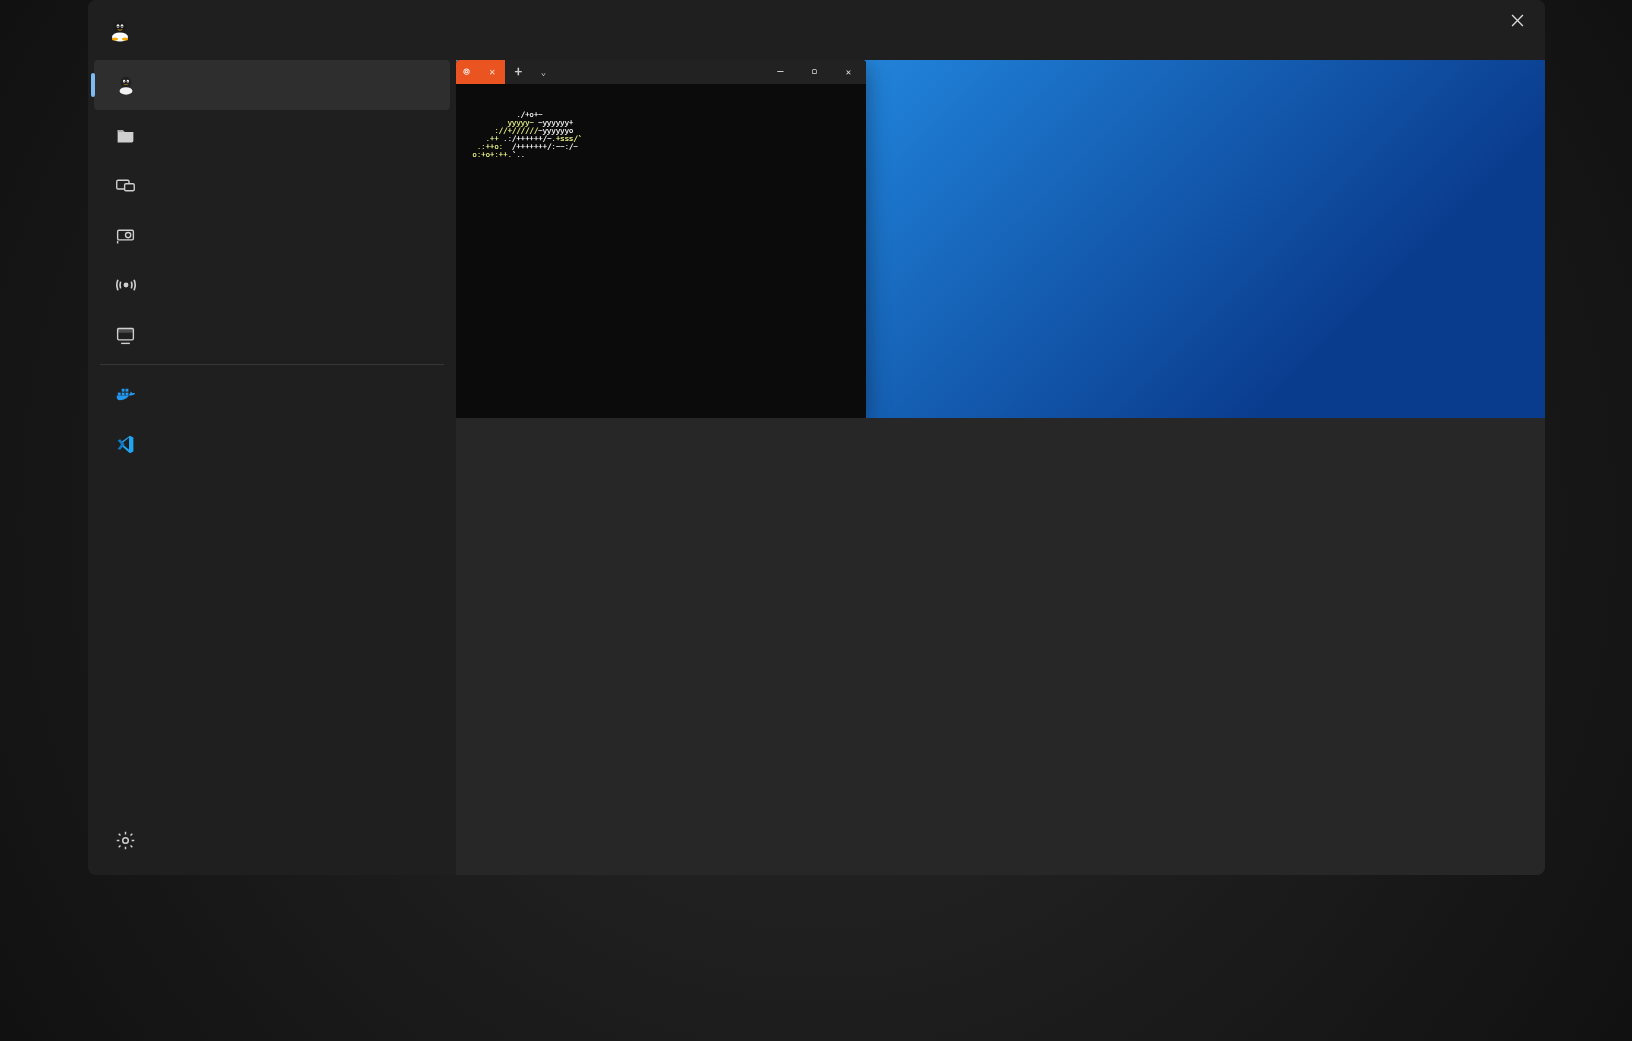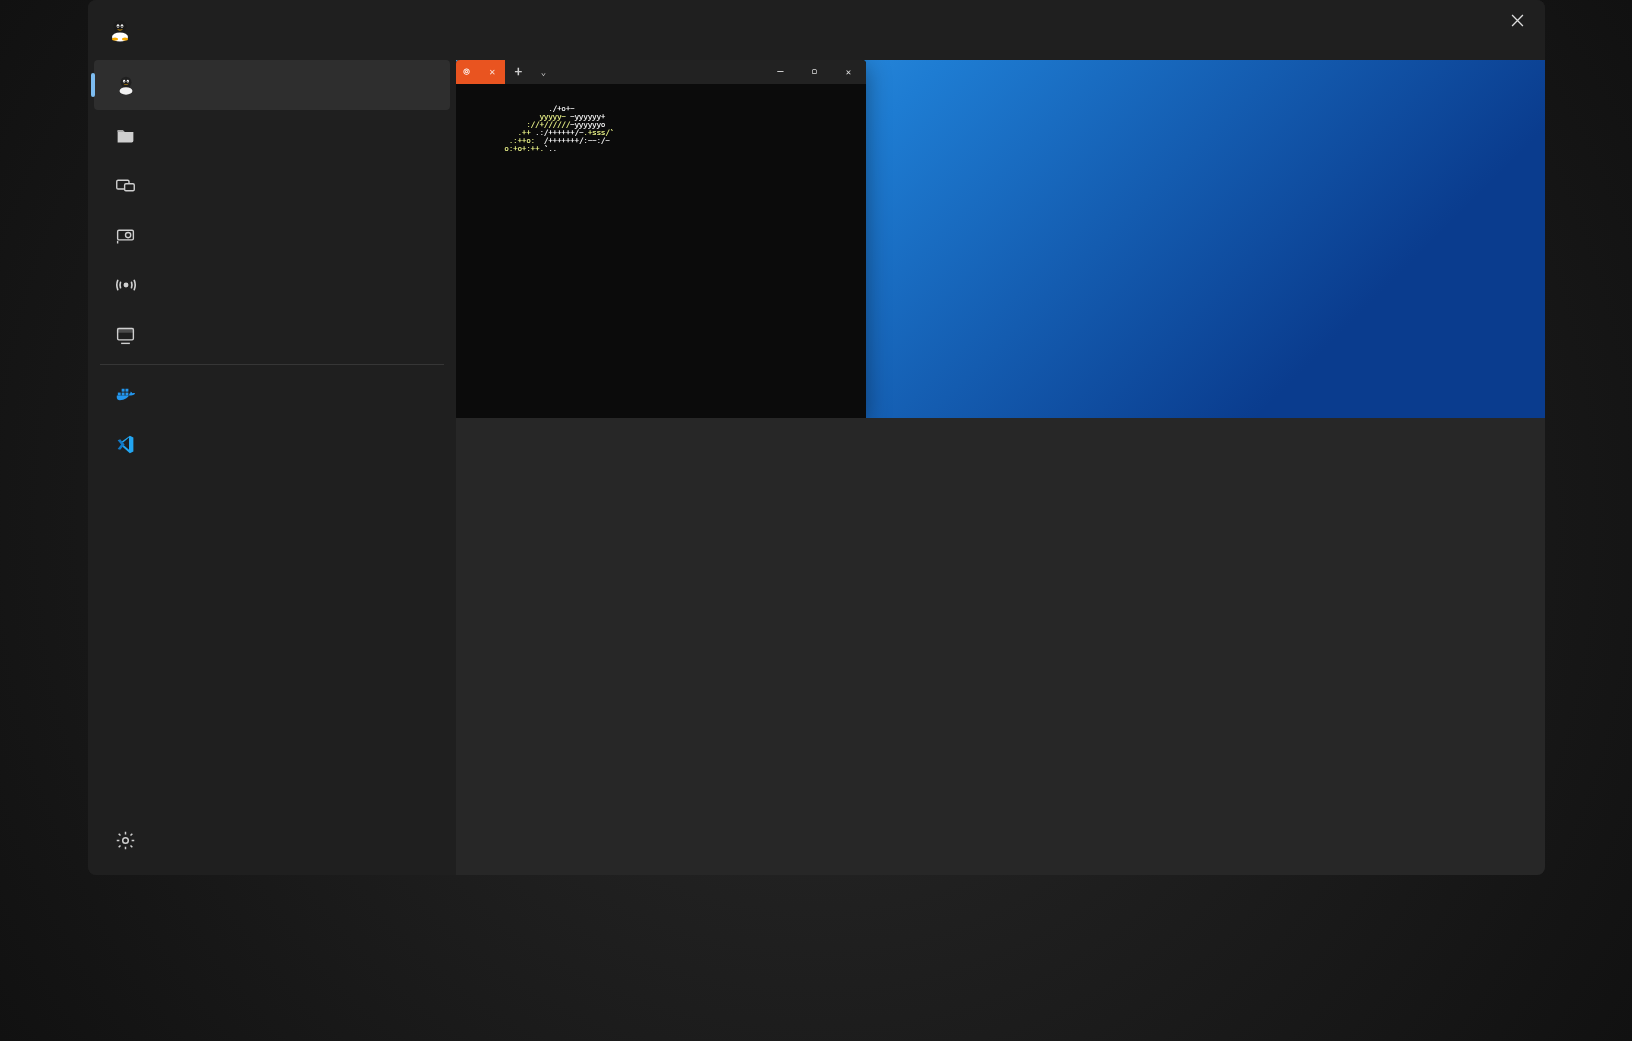--- a/index.html
+++ b/index.html
@@ -144,24 +144,23 @@
   }
   .tab .tab-close { margin-left: 8px; opacity: 0.8; font-size: 10px; }
   .tbar .new-tab { width: 26px; display: flex; align-items: center; justify-content: center; color: #ccc; font-size: 14px;}
   .tbar .drop { width: 24px; display: flex; align-items: center; justify-content: center; color: #ccc; }
   .tbar .wctrls { margin-left: auto; display: flex; }
   .tbar .wctrls span {
     width: 34px; display: flex; align-items: center; justify-content: center; color: #ddd;
   }
 
   .tbody {
-    padding: 0 8px;
+    padding: 6px 8px;
     white-space: pre;
     color: #bbb;
-    margin-left: 32px;
   }
   .prompt-user { color: #50fa7b; }
   .ascii { font-size: 8px; line-height: 1.0; letter-spacing: -0.3px;}
 
   
   .ubuntu .tab { background: #e95420; }
   .ascii .yel { color: #f1fa8c; }
 
   
   #t1 { left: 0px;   top: 0px;  width: 410px; height: 358px; }

